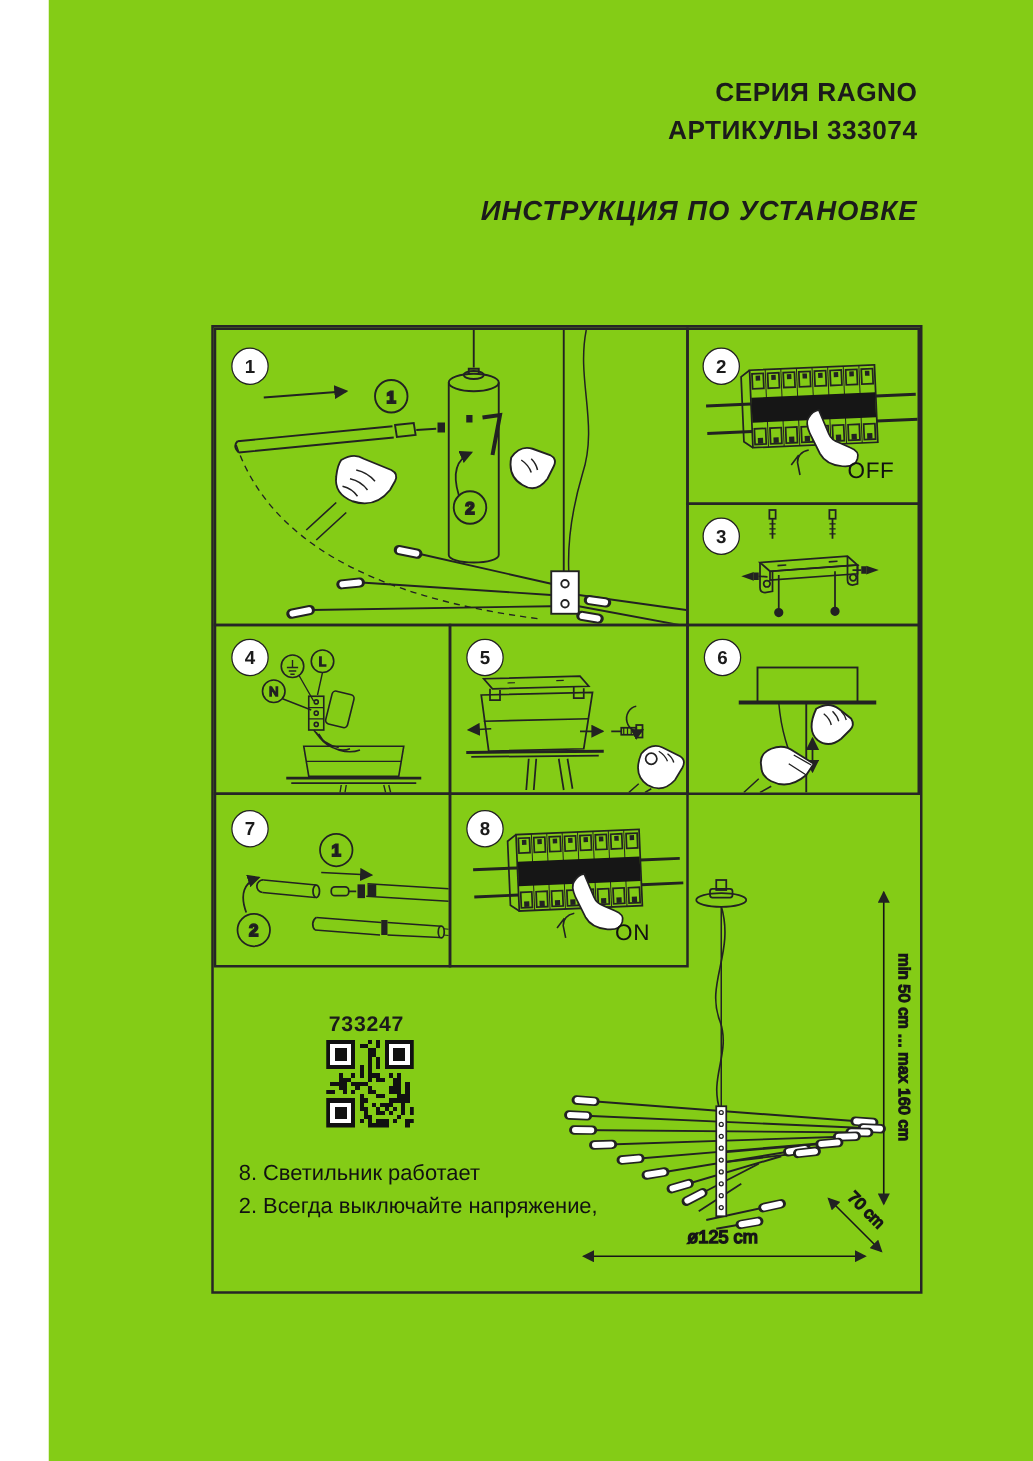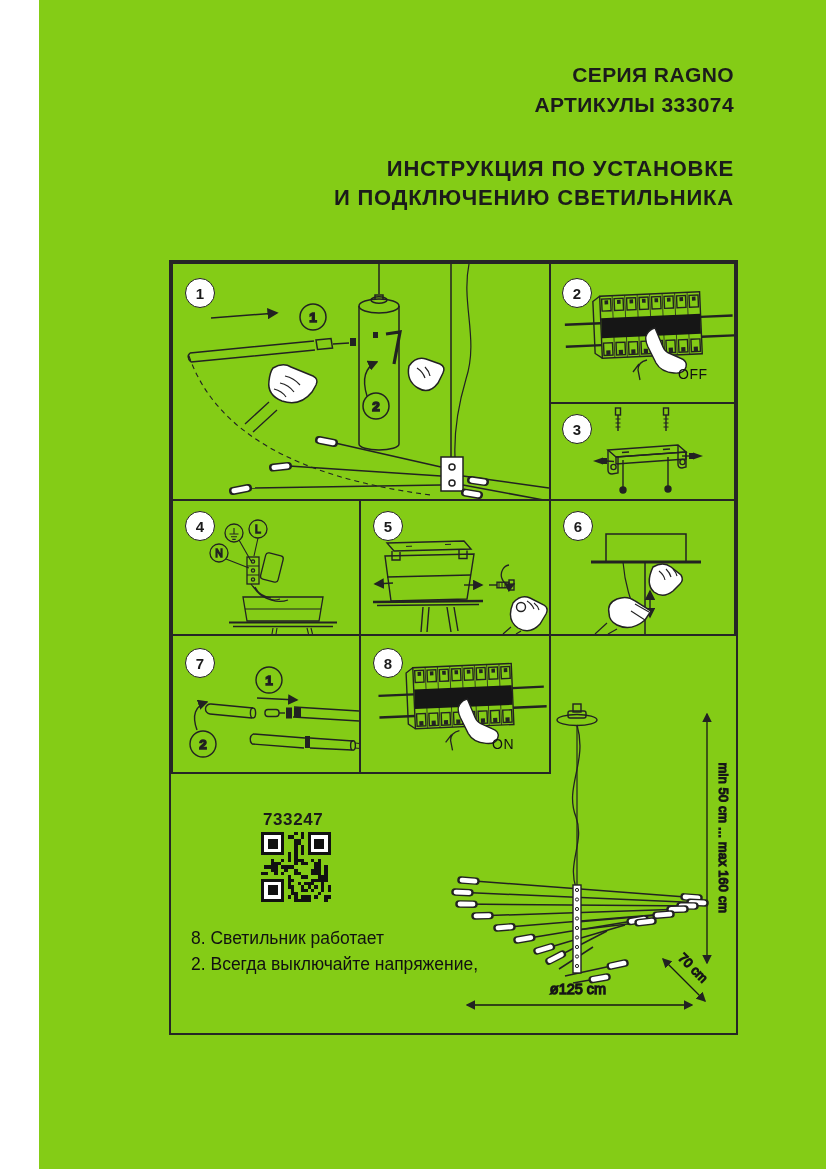--- a/index.html
+++ b/index.html
@@ -1,36 +1,36 @@
 <!DOCTYPE html>
 <html><head>
 <meta charset="utf-8">
 <style>
   html,body{margin:0;padding:0;background:#fff;}
   .page{position:relative;width:826px;height:1169px;background:#84cc16;overflow:hidden;
         font-family:"Liberation Sans",sans-serif;color:#1b1b1b;margin-left:39px;}
   .hdr{position:absolute;right:131px;top:60px;text-align:right;}
   .hdr .t1{font-size:21px;font-weight:bold;line-height:30px;letter-spacing:.4px;}
   .hdr .sp{height:34px;}
-  .hdr .t2{font-size:22px;font-weight:bold;line-height:29px;letter-spacing:.8px;}
+  .hdr .t2{font-size:22px;font-weight:bold;line-height:29px;letter-spacing:.8px;font-style:italic;}
   .figure{position:absolute;left:130px;top:260px;width:565px;height:771px;border:2px solid #262626;}
   .cell{position:absolute;border:2px solid #262626;box-sizing:border-box;}
   #c1{left:0;top:0;width:380px;height:239px;}
   #c2{left:378px;top:0;width:187px;height:142px;}
   #c3{left:378px;top:140px;width:187px;height:99px;}
   #c4{left:0;top:237px;width:190px;height:137px;}
   #c5{left:188px;top:237px;width:192px;height:137px;}
   #c6{left:378px;top:237px;width:187px;height:137px;}
   #c7{left:0;top:372px;width:190px;height:140px;}
   #c8{left:188px;top:372px;width:192px;height:140px;}
   .cell svg{display:block;width:100%;height:100%;}
   .badge{position:absolute;width:28px;height:28px;border:1.7px solid #222;border-radius:50%;
          background:#fff;display:flex;align-items:center;justify-content:center;
          font-size:15px;font-weight:bold;color:#1b1b1b;}
-  .switch-label{position:absolute;font-size:14px;color:#111;letter-spacing:.5px;}
+  .switch-label{position:absolute;font-size:18px;color:#111;letter-spacing:.5px;}
   .bottom{position:absolute;left:0;top:512px;width:565px;height:329px;}
   .art-num{position:absolute;left:92px;top:36px;font-size:17px;font-weight:bold;letter-spacing:.6px;}
   .qr-wrap{position:absolute;left:90px;top:58px;width:70px;height:70px;}
   .notes{position:absolute;left:20px;top:152px;font-size:17.5px;line-height:25.5px;color:#111;}
   .lamp-overlay{position:absolute;left:276px;top:430px;width:289px;height:338px;pointer-events:none;}
   svg text{font-family:"Liberation Sans",sans-serif;fill:#161616;}
   .stepnum{font-size:13.5px;font-weight:bold;}
 </style>
 </head>
 <body>
@@ -46,21 +46,20 @@
   </defs>
 </svg>
 
 <div class="page">
 
   <div class="hdr">
     <div class="t1">СЕРИЯ RAGNO</div>
     <div class="t1">АРТИКУЛЫ 333074</div>
     <div class="sp"></div>
     <div class="t2">ИНСТРУКЦИЯ ПО УСТАНОВКЕ</div>
-    <div class="t2">И ПОДКЛЮЧЕНИЮ СВЕТИЛЬНИКА</div>
   </div>
 
   <div class="figure">
 
     <div class="cell" id="c1">
       <svg viewBox="0 0 376 235">
         <g stroke="#222" fill="none" stroke-width="1.5">
           <path d="M16,92 Q55,205 258,231" stroke-dasharray="5 4" stroke-width="1.1"></path>
           <line x1="38" y1="54" x2="104" y2="49" marker-end="url(#arrE)"></line>
           <circle cx="140" cy="53" r="13"></circle>

